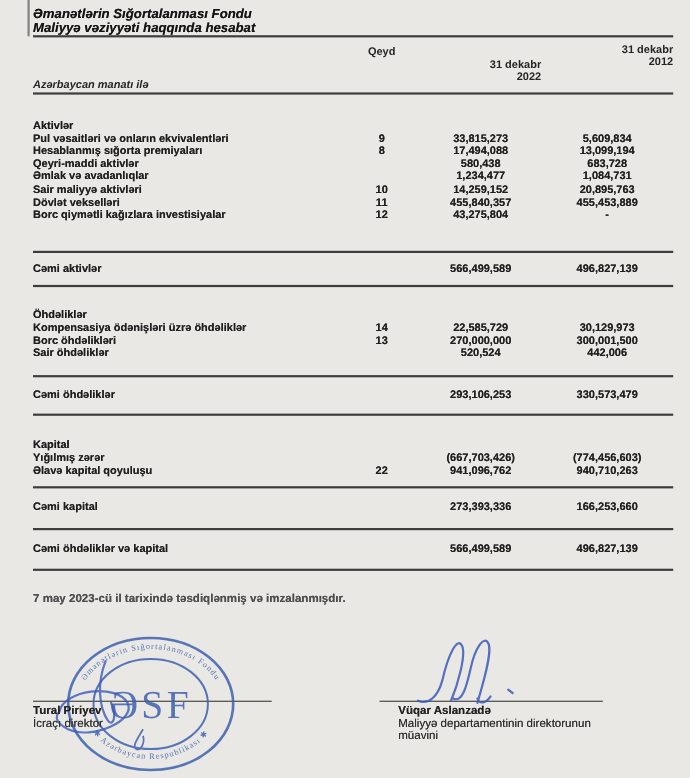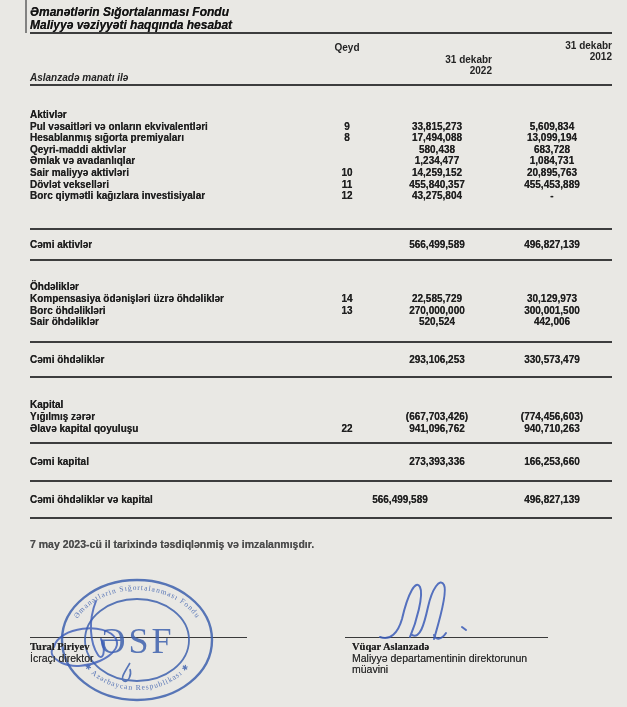--- a/index.html
+++ b/index.html
@@ -36,33 +36,33 @@
 
   .m-assets{margin-top:23px;}
   .gap-to-total{margin-top:26px;}
   .total-row{padding:9px 0;}
   .m-liab{margin-top:20px;}
   .gap-liab{margin-top:13px;}
   .total-liab{padding:11px 0;}
   .m-cap{margin-top:21px;}
   .gap-cap{margin-top:8px;}
   .total-cap{padding:12px 0;}
-  .grand-row{padding:12px 0;gap:37px;}
+  .grand-row{padding:12px 0;}
 
   .approval{margin-top:19px;font-size:10.5px;font-weight:bold;color:#4d4d4d;text-shadow:0 0 .3px #666;}
 
   
   .signatures{position:absolute;left:30px;right:15px;top:575px;height:132px;}
   .sig-line{position:absolute;top:62px;height:0;border-top:1.5px solid #3a3a3a;}
   .sig-line.left{left:0;width:217px;}
   .sig-line.right{left:315px;width:203px;}
   .sig-names{position:absolute;top:66px;font-size:10.5px;font-weight:bold;line-height:11.5px;color:#2e2e2e;text-shadow:0 0 .3px #555;}
   .sig-names.left{left:0;}
-  .sig-names.right{left:312px;padding-left:10px;}
-  .sig-name{color:#222;font-family:Liberation Serif, serif;}
+  .sig-names.right{left:322px;padding-left:10px;}
+  .sig-name{color:#222;}
   .sig-title{font-weight:normal;}
 
   .stamp-svg{position:absolute;left:28px;top:2px;opacity:.85;}
   .scribble-left{position:absolute;left:10px;top:20px;opacity:.8;}
   .scribble-right{position:absolute;left:340px;top:2px;opacity:.85;}
 </style>
 </head>
 <body>
 
 <div class="doc">
@@ -77,21 +77,21 @@
     <div class="colhead">
       <div class="qeyd">Qeyd</div>
       <div class="y2021">
         <div>31 dekabr</div>
         <div>2012</div>
       </div>
       <div class="y2022">
         <div>31 dekabr</div>
         <div>2022</div>
       </div>
-      <div class="currency">Aslanzadə manatı ilə</div>
+      <div class="currency">Azərbaycan manatı ilə</div>
     </div>
     <hr class="rule">
 
     <div class="sec-head m-assets">Aktivlər</div>
     <div class="row">
       <span class="c-label">Pul vəsaitləri və onların ekvivalentləri</span>
       <span class="c-note">9</span>
       <span class="c-v1">33,815,273</span>
       <span class="c-v2">5,609,834</span>
     </div>

